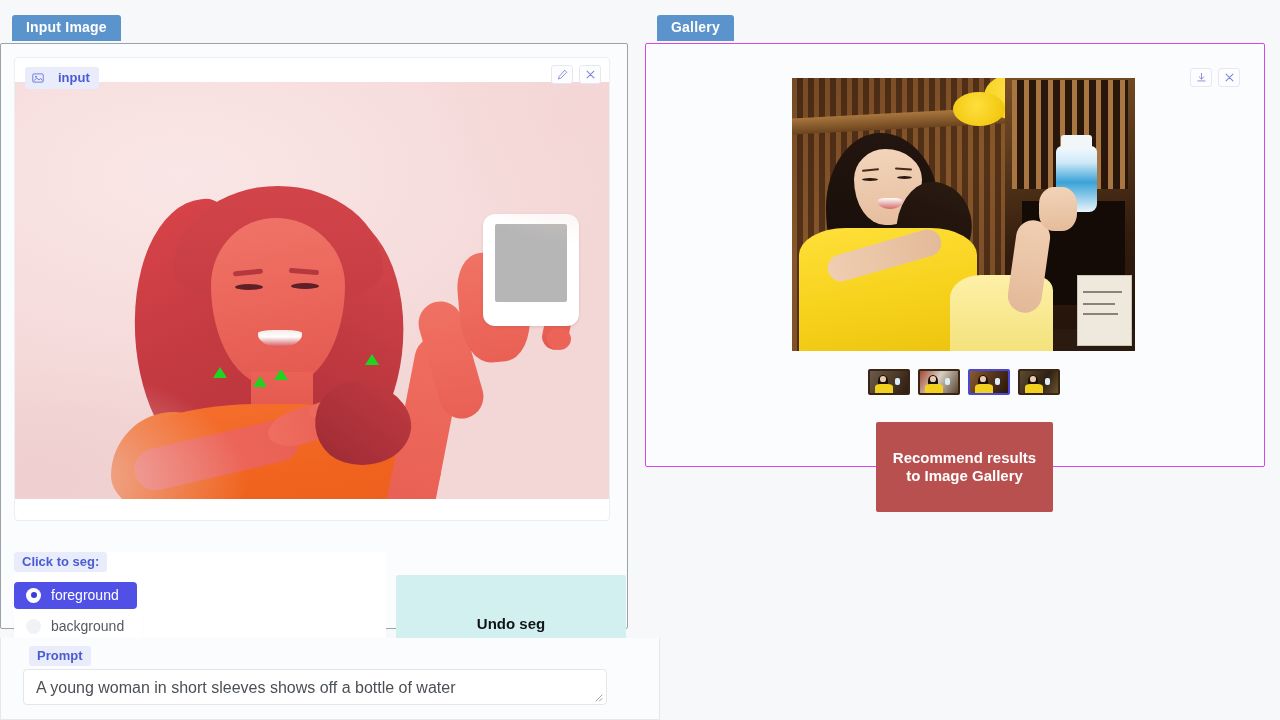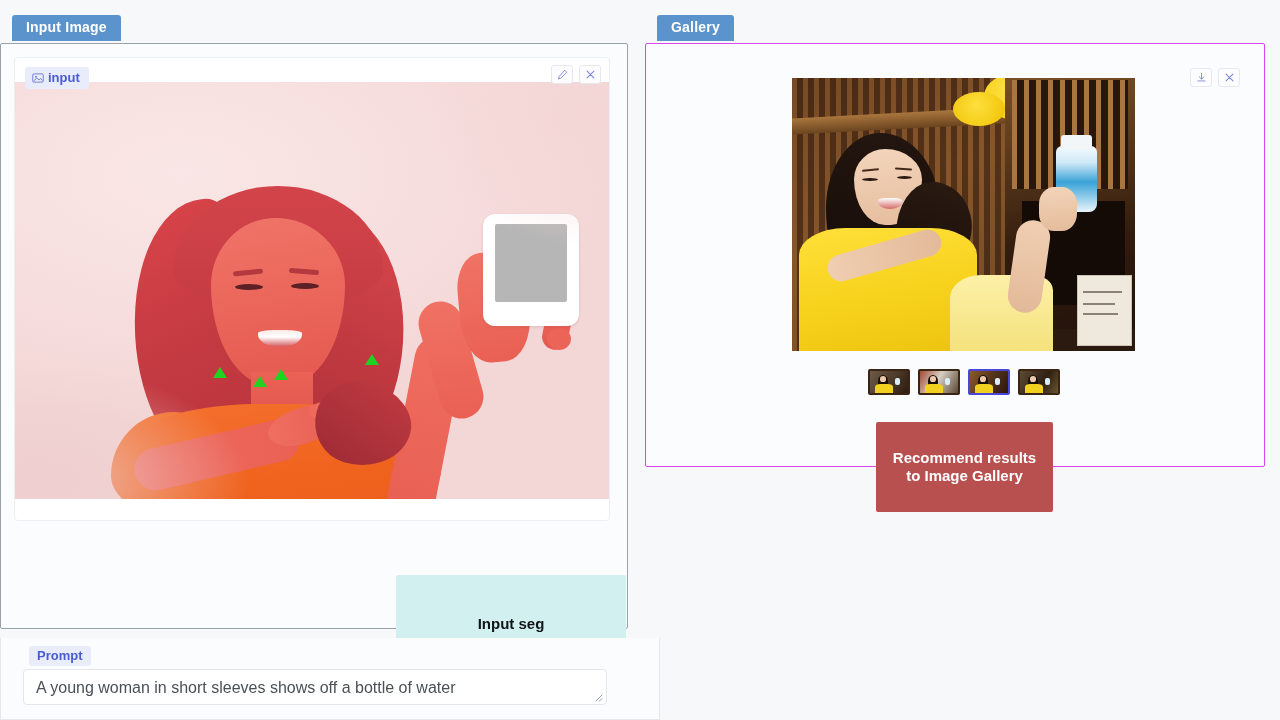--- a/index.html
+++ b/index.html
@@ -43,21 +43,21 @@
     position: absolute; left: 13px; top: 13px;
     width: 596px; height: 464px;
     background: #ffffff;
     border-radius: 4px;
     border: 1px solid #eceff2;
     overflow: hidden;
   }
 
   .img-badge {
     position: absolute; left: 10px; top: 9px; z-index: 5;
-    display: flex; align-items: center; gap: 4px;
+    display: flex; align-items: center; gap: 14px;
     background: #e8ecfb;
     color: #4b5bd1;
     font-size: 13px;
     font-weight: bold;
     padding: 3px 9px 4px 7px;
     border-radius: 3px;
   }
   .img-badge svg { display: block; }
 
   .img-tools {
@@ -551,22 +551,37 @@
           <div class="seg device-screen"></div>
           <div id="seg-markers">
               <div class="mark" style="position: absolute; left: 198px; top: 285px;"></div>
               <div class="mark" style="position: absolute; left: 238px; top: 294px;"></div>
               <div class="mark" style="position: absolute; left: 259px; top: 287px;"></div>
               <div class="mark" style="position: absolute; left: 350px; top: 272px;"></div>
             </div>
         </div>
       </div>
 
-
-      <div id="undo-seg-button">Input seg</div>
+      <div id="seg-controls">
+        <span class="field-label">Click to seg:</span>
+        <div class="radio-group">
+          <div class="radio-opt selected">
+            <span class="radio-dot">
+                <i></i>
+              </span>
+            <span>foreground</span>
+          </div>
+          <div class="radio-opt unselected">
+            <span class="radio-dot empty"></span>
+            <span>background</span>
+          </div>
+        </div>
+      </div>
+
+      <div id="undo-seg-button">Undo seg</div>
     </div>
   </div>
 
   <div id="prompt-panel">
     <span class="field-label" id="prompt-label">Prompt</span>
     <div id="prompt-box">
       <div id="prompt-text">A young woman in short sleeves shows off a bottle of water</div>
       <div class="resize-grip">
         <svg width="10" height="10" viewBox="0 0 10 10">
           <path d="M9 3 L3 9 M9 6.5 L6.5 9" stroke="#9aa0a8" stroke-width="1" stroke-linecap="round"></path>

